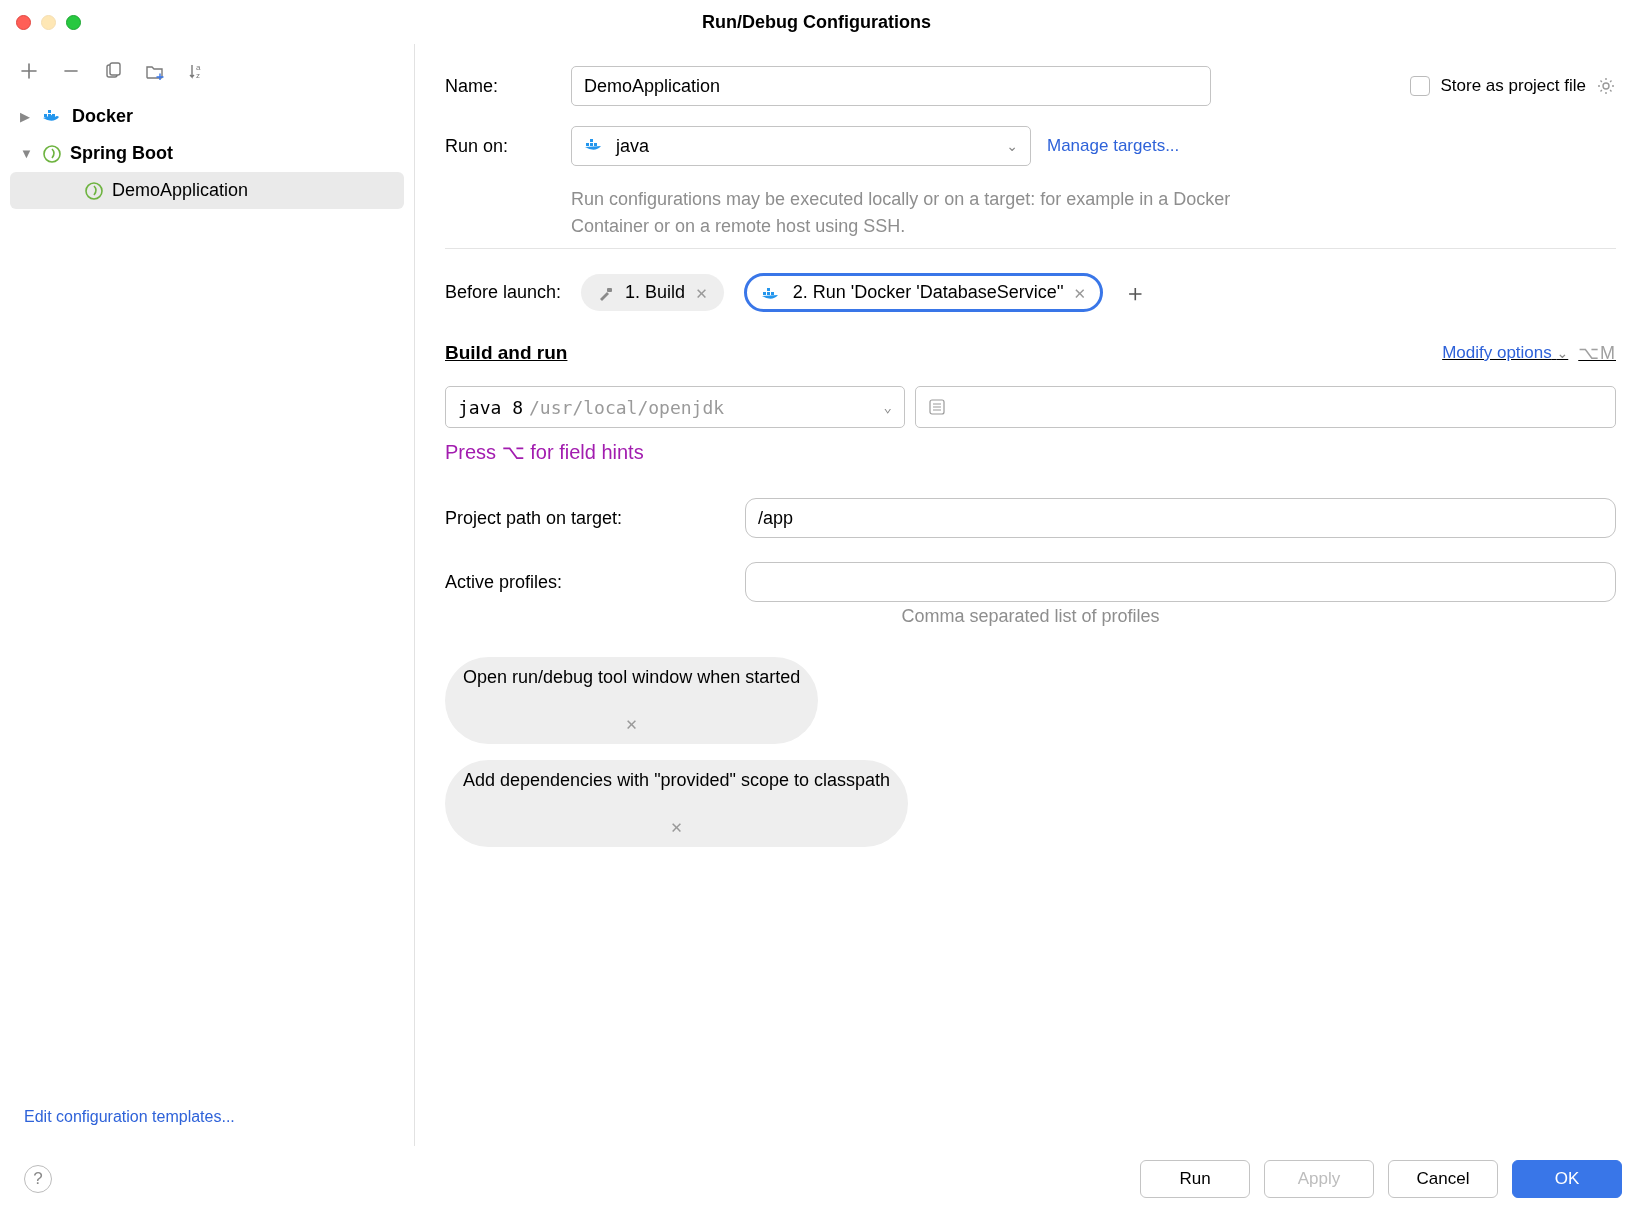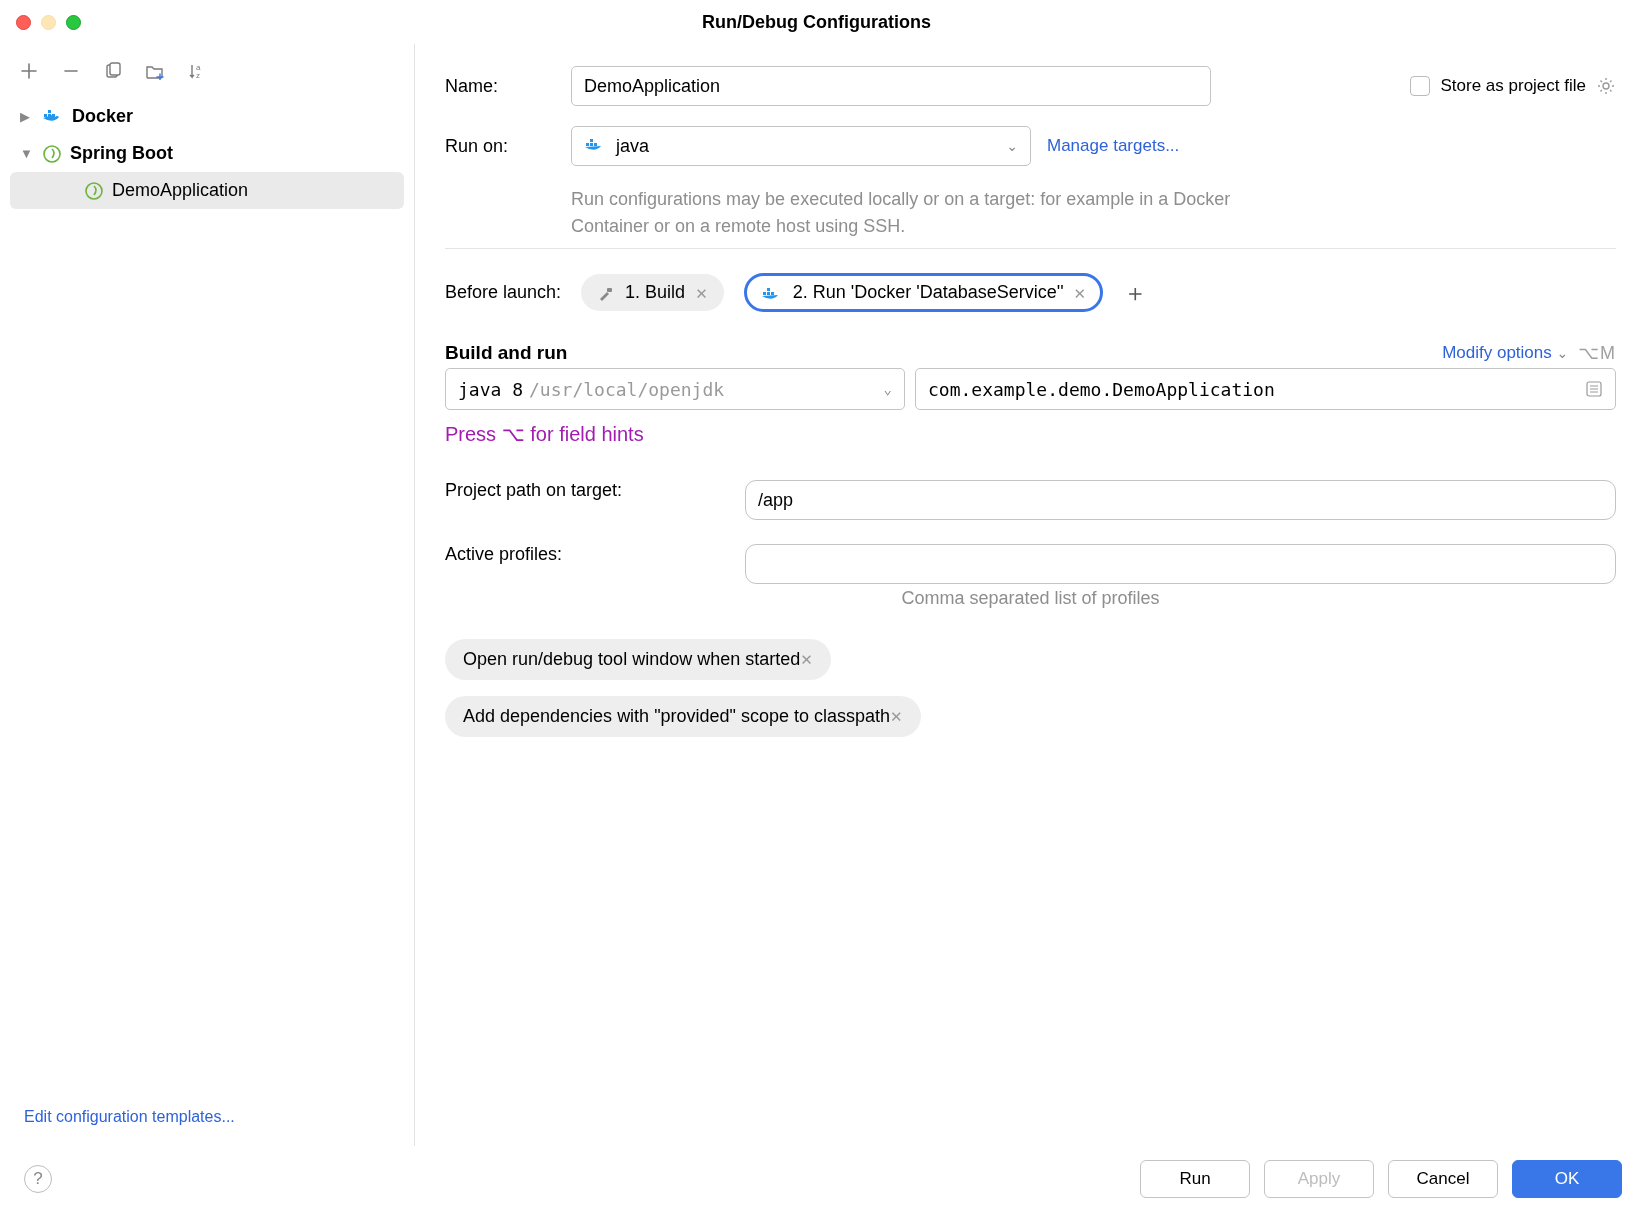--- a/index.html
+++ b/index.html
@@ -86,48 +86,48 @@
 .pill {
   display: inline-flex; align-items: flex-end; gap: 10px;
   background: #eeeeee; border-radius: 999px;
   padding: 8px 16px; font-size: 18px;
 }
 .pill.selected {
   background: #fff; border: 3px solid #3976e8; padding: 6px 14px;
 }
 .pill-close { color: #999; cursor: pointer; font-size: 15px; }
 .plus-btn { font-size: 24px; color: #555; cursor: pointer; }
-.section-header { display: flex; align-items: flex-end; margin-bottom: 4px; }
+.section-header { display: flex; align-items: flex-end; margin-bottom: 22px; text-decoration: underline; }
 .section-title { font-weight: 700; font-size: 19px; }
 .modify-group { margin-left: auto; display: flex; align-items: center; gap: 10px; }
 .shortcut { color: #a0a0a0; font-size: 18px; letter-spacing: 1px; }
 .jdk-row { display: flex; gap: 10px; margin-bottom: 12px; }
 .jdk-dropdown {
   border: 1px solid #c4c4c4; border-radius: 5px;
   height: 42px; display: flex; align-items: center;
   padding: 0 12px; width: 460px; font-family: "SF Mono", Menlo, monospace;
   font-size: 18px;
 }
 .jdk-path { color: #9a9a9a; margin-left: 6px; flex: 1; overflow: hidden; white-space: nowrap; }
 .mainclass-input {
   border: 1px solid #c4c4c4; border-radius: 5px;
   height: 42px; flex: 1; display: flex; align-items: center;
   padding: 0 12px; font-family: "SF Mono", Menlo, monospace; font-size: 18px;
 }
 .mainclass-text { flex: 1; }
 .list-icon { color: #8a8a8a; }
 .small-hint { color: #a21caf; font-size: 20px; margin-bottom: 34px; }
-.field-row { display: flex; gap: 20px; margin-bottom: 24px; }
+.field-row { display: flex; align-items: center; gap: 20px; margin-bottom: 24px; }
 .field-label { font-size: 18px; width: 280px; }
 .field-input { border: 1px solid #c4c4c4; border-radius: 11px; height: 40px; flex: 1; padding: 0 12px; font-size: 18px; background: #fff; }
 .center-hint { color: #8e8e8e; font-size: 18px; text-align: center; margin: -6px 0 30px 0; }
 .chip {
-  display: inline-flex; align-items: center; gap: 0;
+  display: inline-flex; align-items: center; gap: 28px;
   background: #eeeeee; border-radius: 999px;
-  padding: 10px 18px; font-size: 18px; margin-bottom: 16px;
+  padding: 10px 18px; font-size: 18px; margin-bottom: 16px; flex-direction: column;
 }
 .footer {
   position: absolute; bottom: 0; left: 0; right: 0;
   height: 66px; display: flex; align-items: center;
   padding: 0 24px; gap: 14px;
 }
 .footer-spacer { flex: 1; }
 .help-btn {
   width: 28px; height: 28px; border: 1.5px solid #bcbcbc;
   border-radius: 50%; display: flex; align-items: center; justify-content: center;
@@ -304,21 +304,20 @@
       </div>
     </div>
 
     <div class="jdk-row">
       <div class="jdk-dropdown">
         <span>java 8</span>
         <span class="jdk-path">/usr/local/openjdk</span>
         <span class="chevron">⌄</span>
       </div>
       <div class="mainclass-input">
-        <span class="mainclass-text">com.example.demo.DemoApplication</span>
         <span class="list-icon">
           <svg width="18" height="18" viewBox="0 0 18 18">
               <rect x="2" y="2" width="14" height="14" rx="2" fill="none" stroke="#9a9a9a" stroke-width="1.2"></rect>
               <path d="M5 6h8M5 9h8M5 12h8" stroke="#9a9a9a" stroke-width="1.2"></path>
             </svg>
         </span>
       </div>
     </div>
     <div class="small-hint">Press ⌥ for field hints</div>
 

